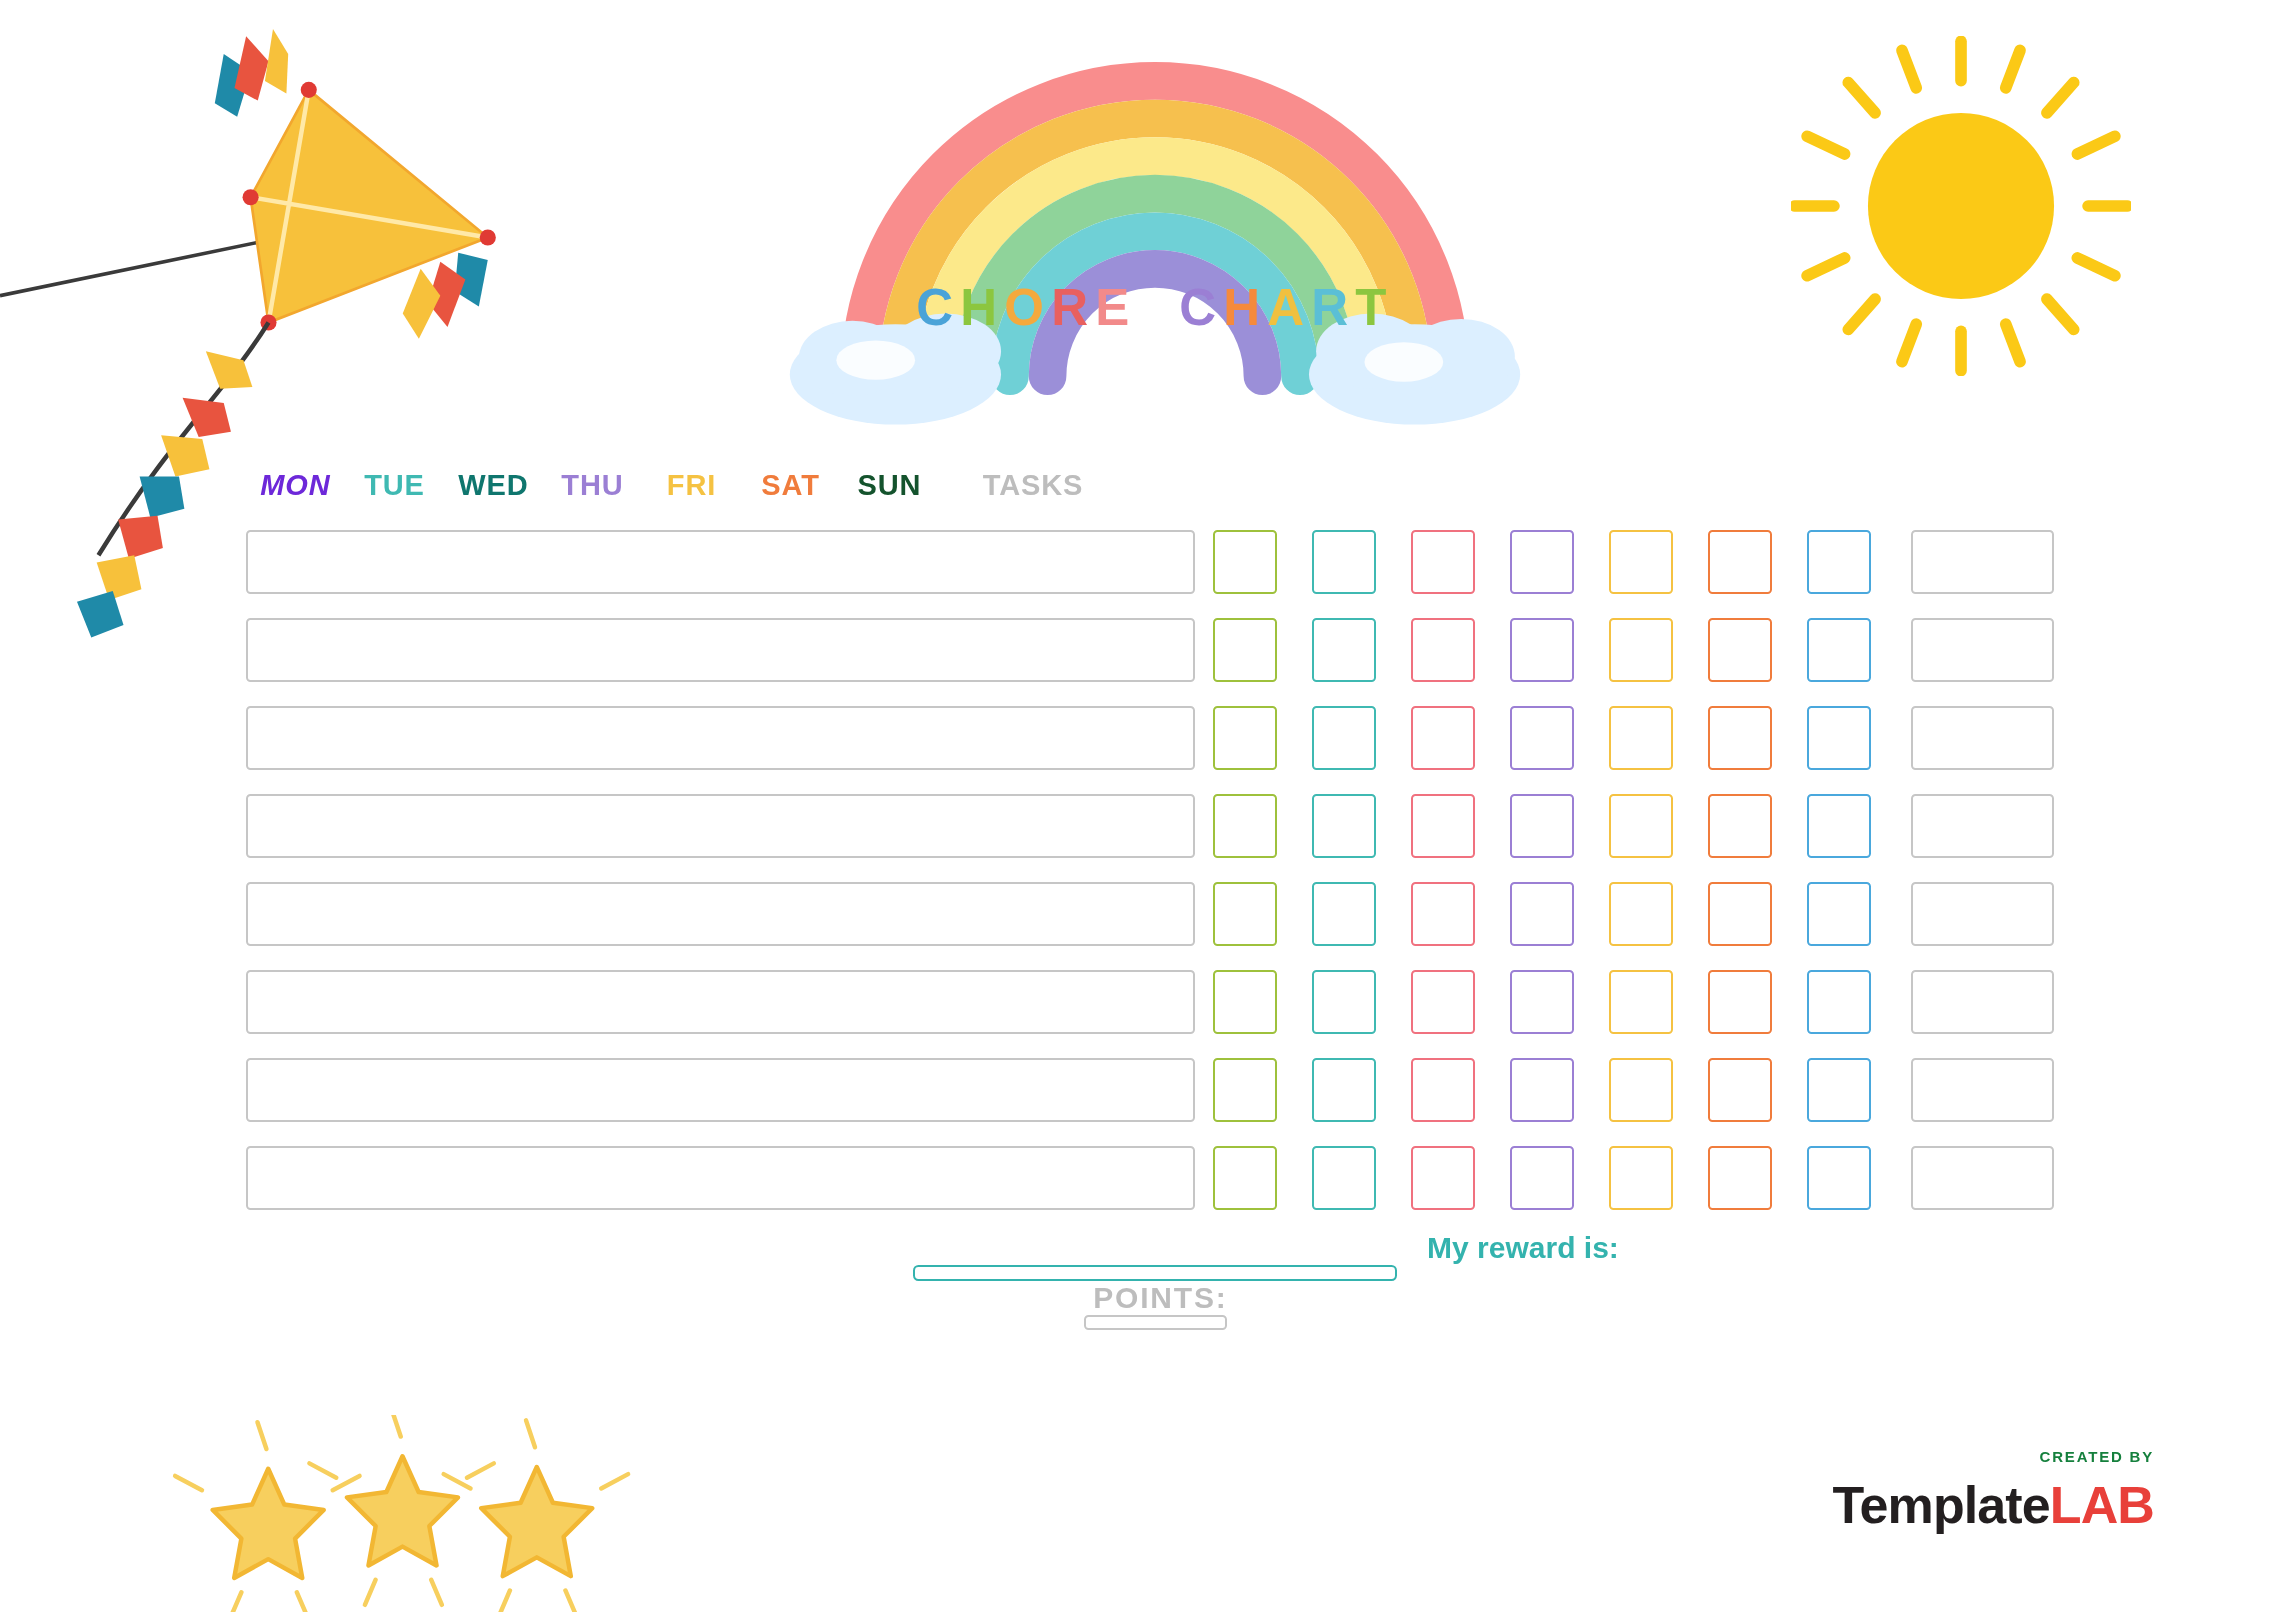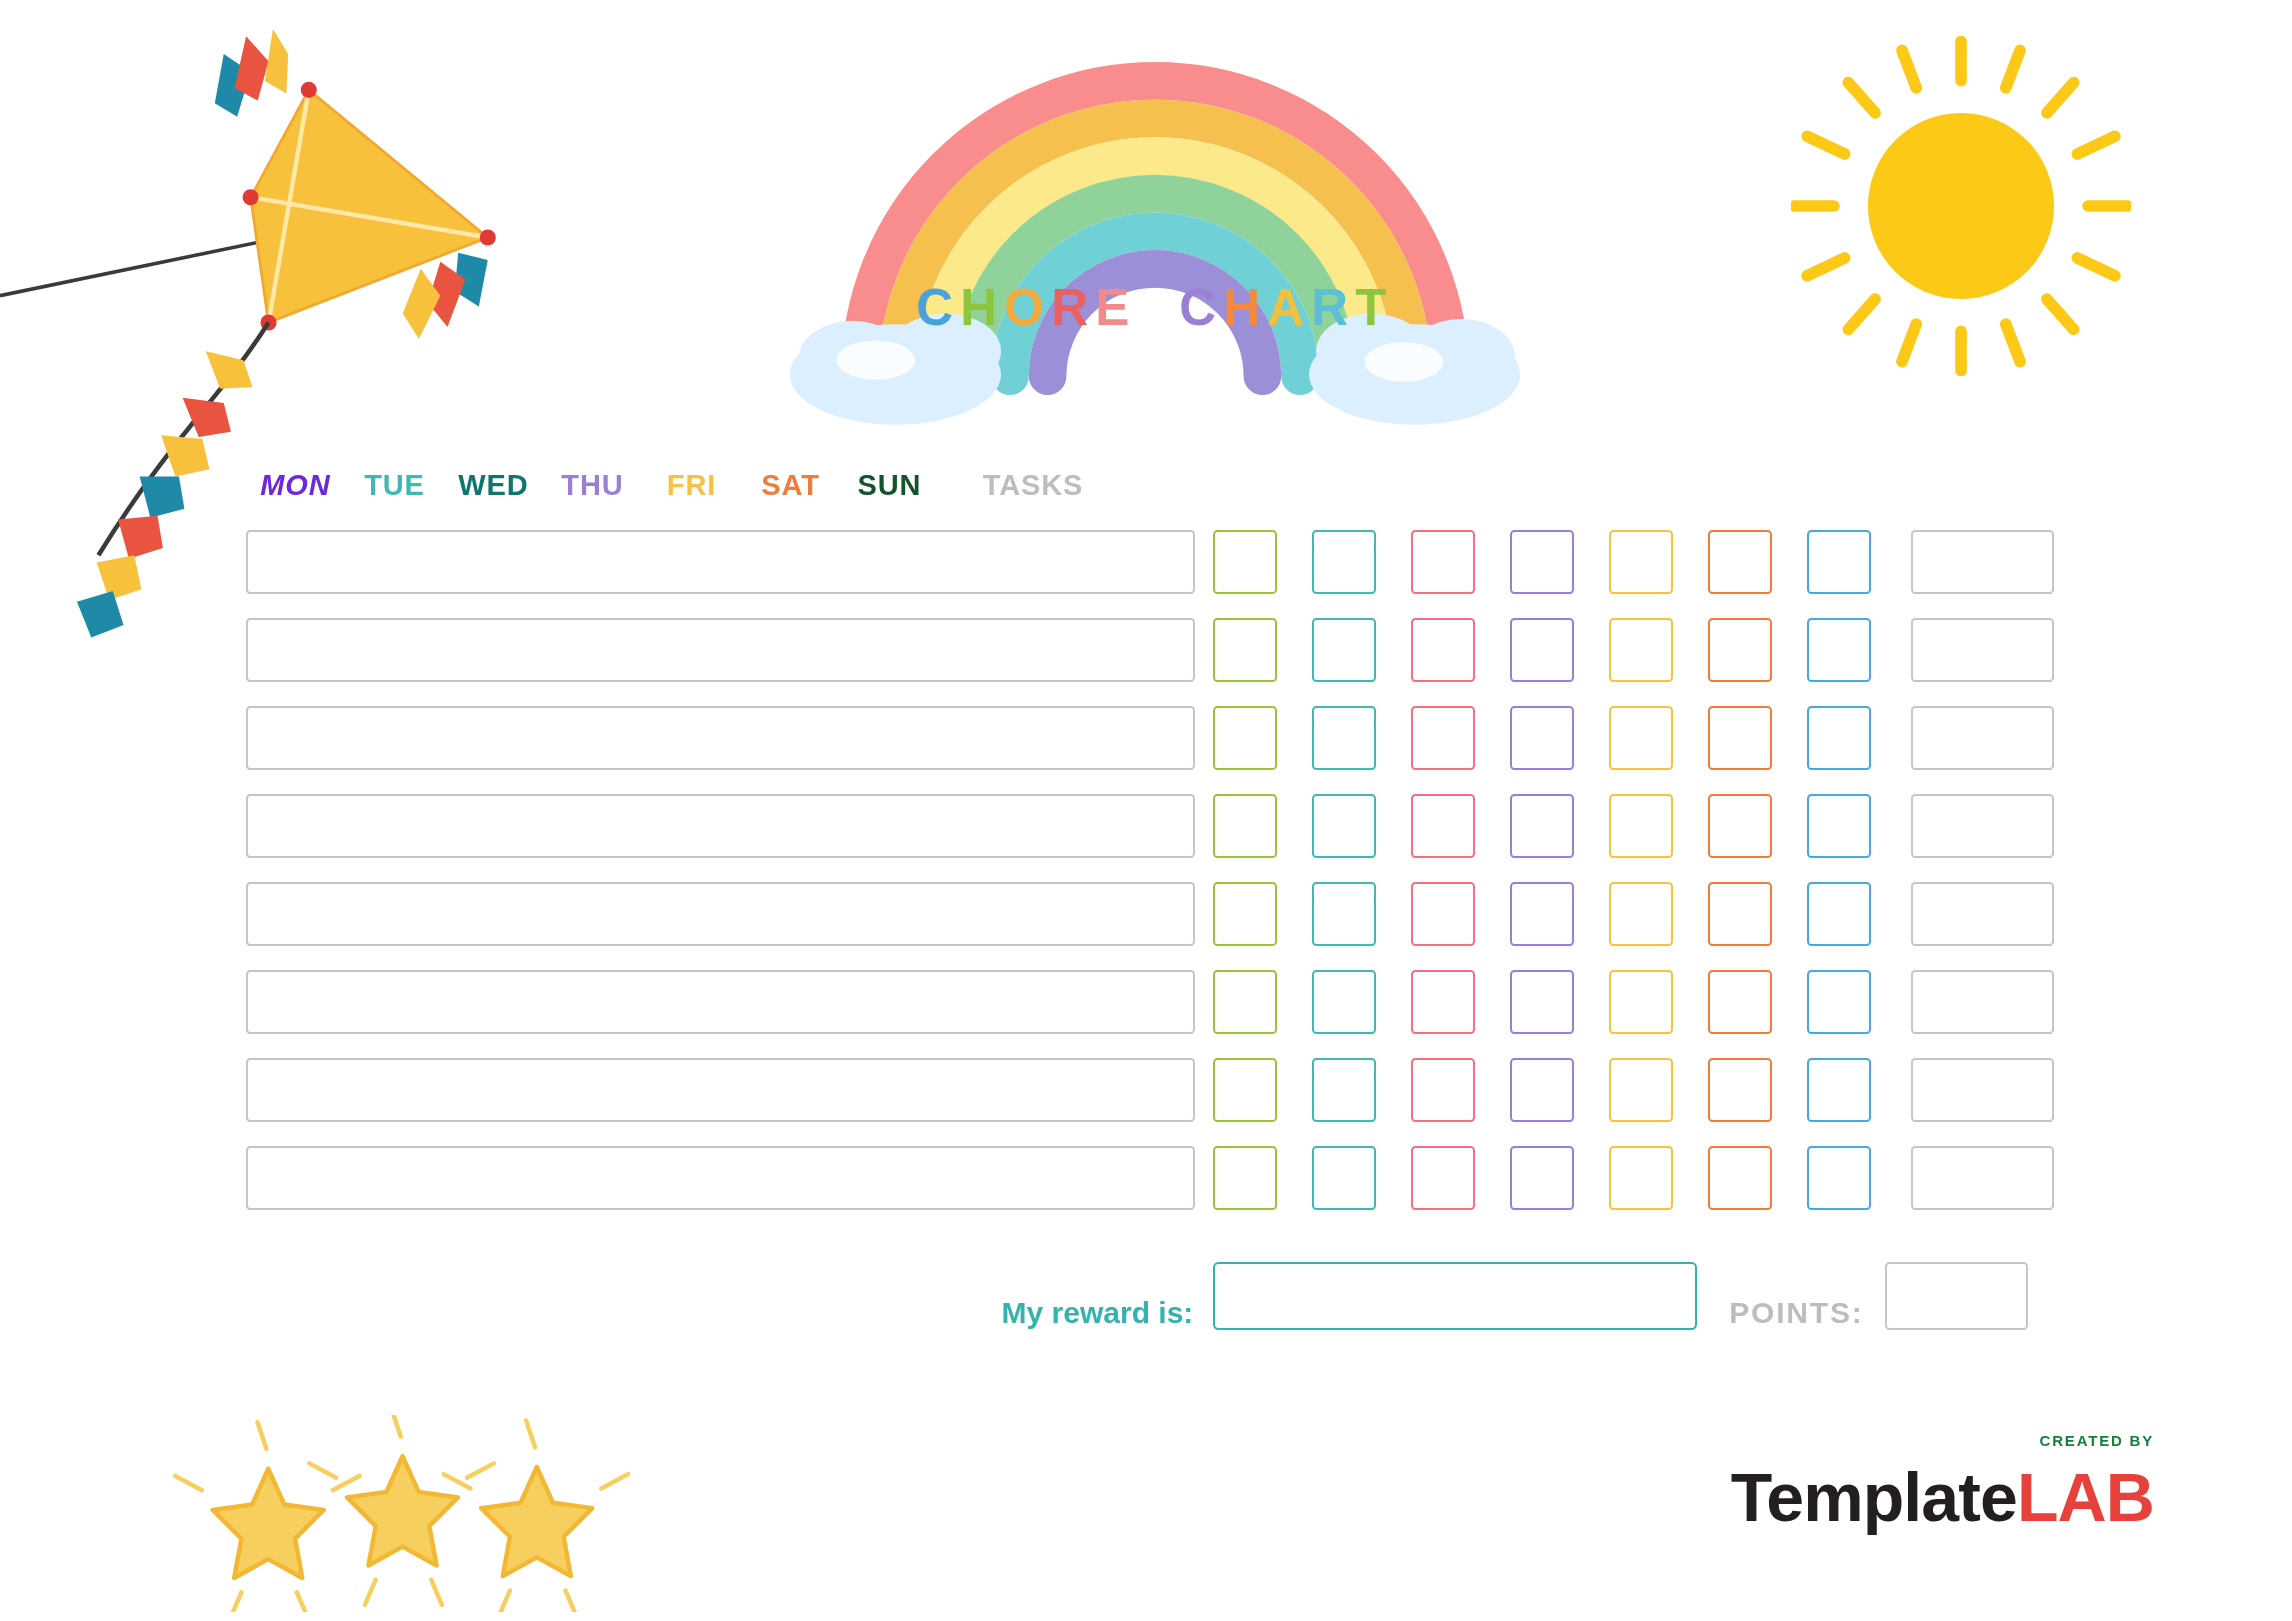--- a/index.html
+++ b/index.html
@@ -117,23 +117,24 @@
     border: 2.2px solid #c6c6c6;
     border-radius: 4.5px;
     box-sizing: border-box;
     background: #fff;
   }
   .spacer-20 { width: 18px; }
 
   
   .footer-row {
     display: flex;
-    align-items: flex-end;
+    align-items: center;
     height: 99px;
     margin-top: 9px;
+    flex-direction: column;
   }
   .reward-label {
     width: 967px;
     text-align: right;
     padding-right: 19.7px;
     box-sizing: border-box;
     font-size: 30px;
     font-weight: bold;
     color: #34b3ae;
   }
@@ -173,21 +174,21 @@
     line-height: 1;
   }
   #branding .created-by {
     font-size: 15px;
     letter-spacing: 1.8px;
     color: #15803d;
     font-weight: bold;
     margin-bottom: 15px;
   }
   #branding .brand {
-    font-size: 68px;
+    font-size: 52px;
     font-weight: bold;
     color: #231f20;
     letter-spacing: -0.9px;
   }
   #branding .brand .accent { color: #e8403a; }
 </style>
 </head>
 <body>
 
 <svg class="deco" id="kite-deco" viewBox="0 0 600 700">

